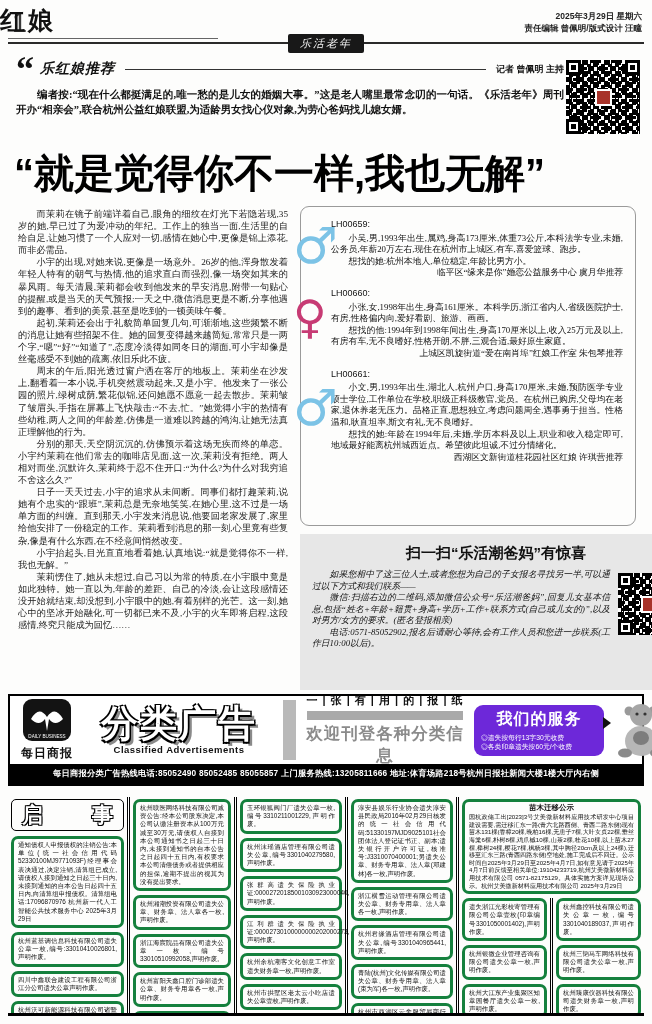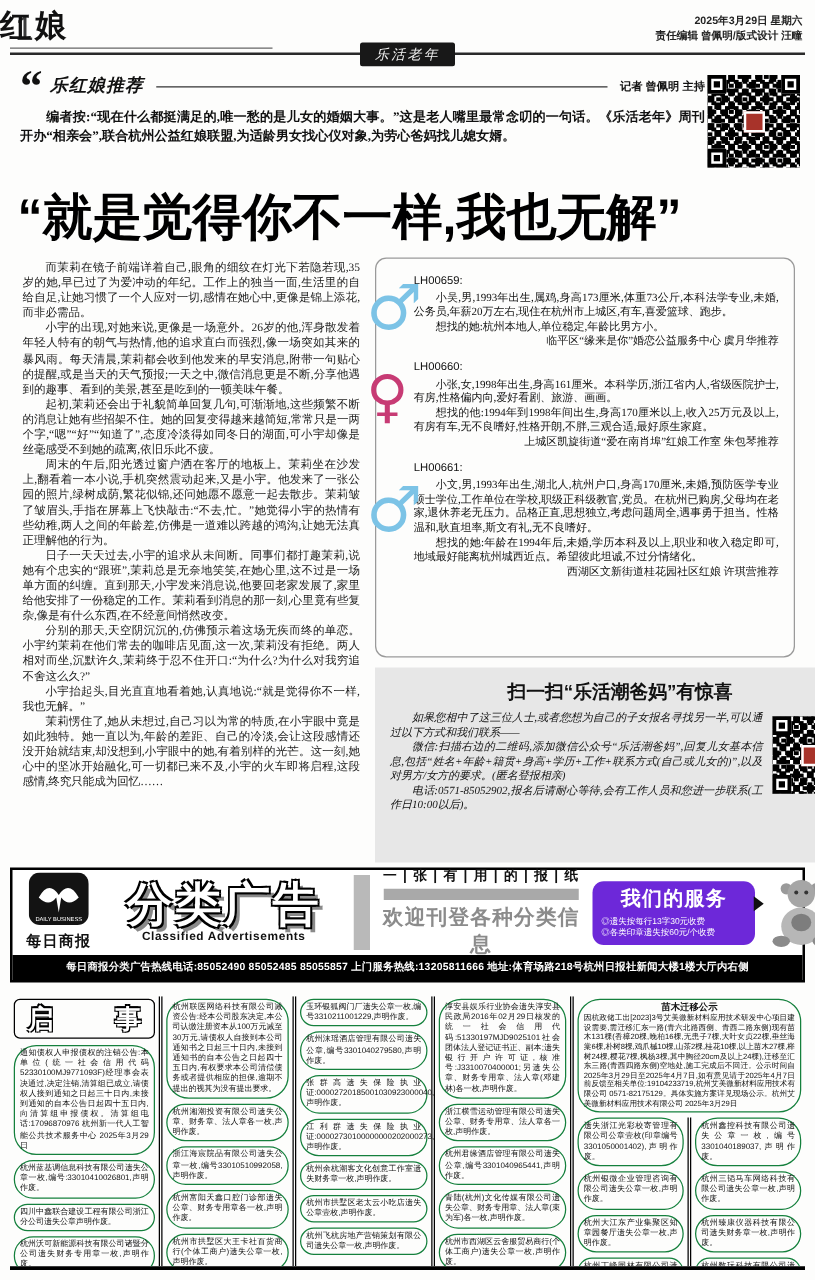--- a/index.html
+++ b/index.html
@@ -87,21 +87,21 @@
   .service-title { font-size:16px; font-weight:900; text-align:center; margin-bottom:3px; letter-spacing:1px; }
   .service-item { font-size:6.8px; line-height:9.5px; white-space:nowrap; }
   .mascot { width:54px; height:58px; margin-left:10px; flex:0 0 auto; }
   .hotline { background:#000; color:#fff; text-align:center; font-size:8.3px; font-weight:bold; padding:4px 2px 5px; letter-spacing:0.2px; }
 
   
   .classifieds { position:absolute; top:797px; left:8px; width:636px; height:219px; display:flex; overflow:hidden;
                  border-bottom:3px solid #000; box-sizing:border-box; }
   .cls-col { box-sizing:border-box; padding:2px 3px 0; flex:0 0 auto; }
   .cls-col + .cls-col { border-left:3px double #000; }
-  .ad-card { border:1px solid #15803d; border-radius:18px; padding:2px 4px; margin-bottom:4px; font-size:6.4px; line-height:8.2px; text-align:justify; }
+  .ad-card { border:3px solid #15803d; border-radius:7px; padding:2px 4px; margin-bottom:4px; font-size:6.4px; line-height:8.2px; text-align:justify; }
   .qishi { border:1.5px solid #000; border-radius:5px; display:flex; justify-content:space-between; padding:1px 10px; margin-bottom:5px;
            font-size:21px; font-weight:900; color:#fff;
            text-shadow:-1px -1px 0 #000, 1px -1px 0 #000, -1px 1px 0 #000, 1px 1px 0 #000; }
   .notice-title { text-align:center; font-weight:bold; font-size:7.5px; margin-bottom:1px; }
   .notice-body { font-size:6.1px; line-height:7.6px; text-align:justify; }
   .col5-split { display:flex; }
   .col5-sub { flex:1 1 0; min-width:0; }
   .col5-sub + .col5-sub { border-left:3px double #000; padding-left:3px; }
   .col5-sub:first-child { padding-right:3px; }
 </style>
@@ -137,22 +137,22 @@
     </div>
 
   <div class="headline">“就是觉得你不一样,我也无解”</div>
 
   <div class="article">
 
       <p>而茉莉在镜子前端详着自己,眼角的细纹在灯光下若隐若现,35岁的她,早已过了为爱冲动的年纪。工作上的独当一面,生活里的自给自足,让她习惯了一个人应对一切,感情在她心中,更像是锦上添花,而非必需品。</p>
       <p>小宇的出现,对她来说,更像是一场意外。26岁的他,浑身散发着年轻人特有的朝气与热情,他的追求直白而强烈,像一场突如其来的暴风雨。每天清晨,茉莉都会收到他发来的早安消息,附带一句贴心的提醒,或是当天的天气预报;一天之中,微信消息更是不断,分享他遇到的趣事、看到的美景,甚至是吃到的一顿美味午餐。</p>
       <p>起初,茉莉还会出于礼貌简单回复几句,可渐渐地,这些频繁不断的消息让她有些招架不住。她的回复变得越来越简短,常常只是一两个字,“嗯”“好”“知道了”,态度冷淡得如同冬日的湖面,可小宇却像是丝毫感受不到她的疏离,依旧乐此不疲。</p>
       <p>周末的午后,阳光透过窗户洒在客厅的地板上。茉莉坐在沙发上,翻看着一本小说,手机突然震动起来,又是小宇。他发来了一张公园的照片,绿树成荫,繁花似锦,还问她愿不愿意一起去散步。茉莉皱了皱眉头,手指在屏幕上飞快敲击:“不去,忙。”她觉得小宇的热情有些幼稚,两人之间的年龄差,仿佛是一道难以跨越的鸿沟,让她无法真正理解他的行为。</p>
+      <p>分别的那天,天空阴沉沉的,仿佛预示着这场无疾而终的单恋。小宇约茉莉在他们常去的咖啡店见面,这一次,茉莉没有拒绝。两人相对而坐,沉默许久,茉莉终于忍不住开口:“为什么?为什么对我穷追不舍这么久?”</p>
       <p>日子一天天过去,小宇的追求从未间断。同事们都打趣茉莉,说她有个忠实的“跟班”,茉莉总是无奈地笑笑,在她心里,这不过是一场单方面的纠缠。直到那天,小宇发来消息说,他要回老家发展了,家里给他安排了一份稳定的工作。茉莉看到消息的那一刻,心里竟有些复杂,像是有什么东西,在不经意间悄然改变。</p>
-      <p>分别的那天,天空阴沉沉的,仿佛预示着这场无疾而终的单恋。小宇约茉莉在他们常去的咖啡店见面,这一次,茉莉没有拒绝。两人相对而坐,沉默许久,茉莉终于忍不住开口:“为什么?为什么对我穷追不舍这么久?”</p>
       <p>小宇抬起头,目光直直地看着她,认真地说:“就是觉得你不一样,我也无解。”</p>
       <p>茉莉愣住了,她从未想过,自己习以为常的特质,在小宇眼中竟是如此独特。她一直以为,年龄的差距、自己的冷淡,会让这段感情还没开始就结束,却没想到,小宇眼中的她,有着别样的光芒。这一刻,她心中的坚冰开始融化,可一切都已来不及,小宇的火车即将启程,这段感情,终究只能成为回忆……</p>
     </div>
 
   <div class="profiles">
     <div class="profile">
       <span class="gender-symbol male gs-1">♂</span>
       <div class="profile-id">LH00659:</div>
       <p>小吴,男,1993年出生,属鸡,身高173厘米,体重73公斤,本科法学专业,未婚,公务员,年薪20万左右,现住在杭州市上城区,有车,喜爱篮球、跑步。</p>
       <p>想找的她:杭州本地人,单位稳定,年龄比男方小。</p>

